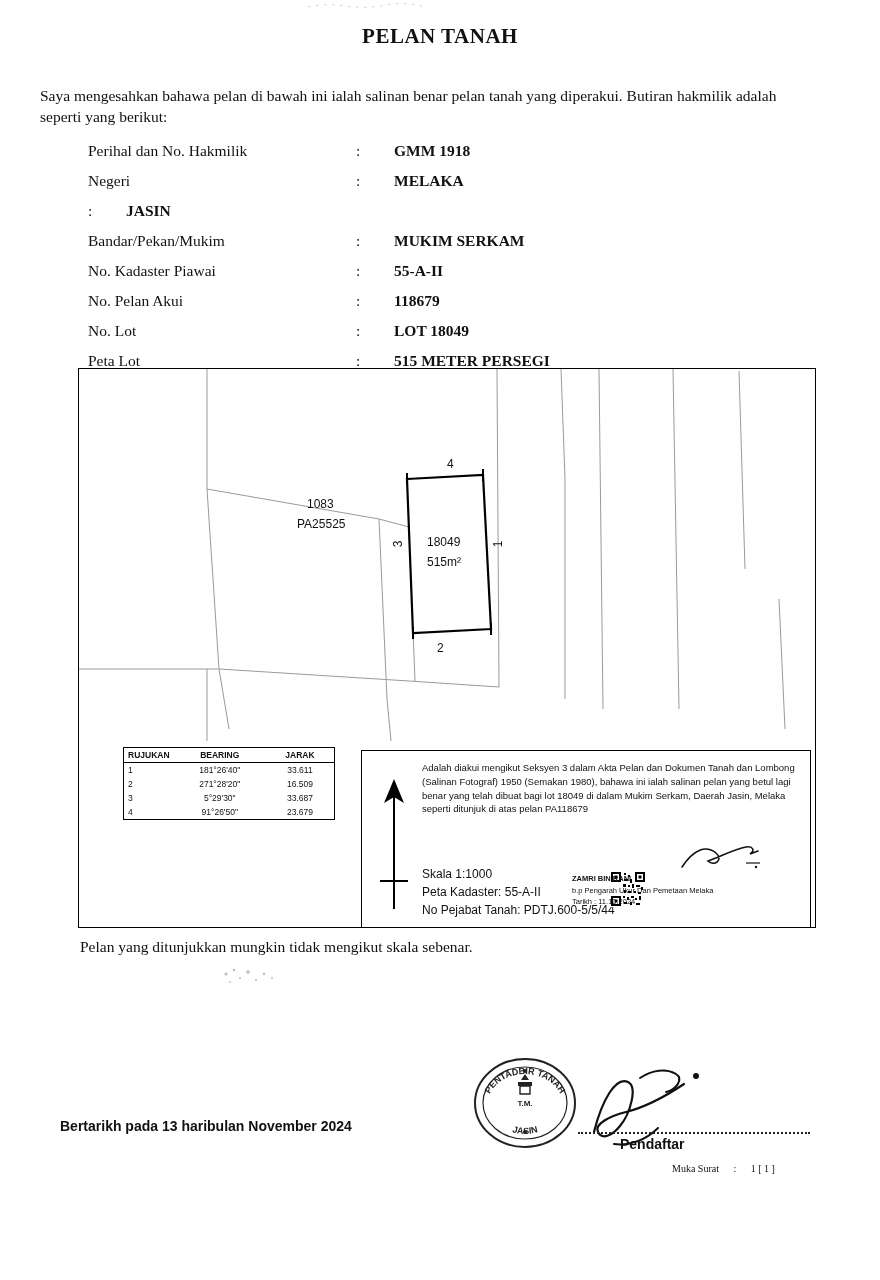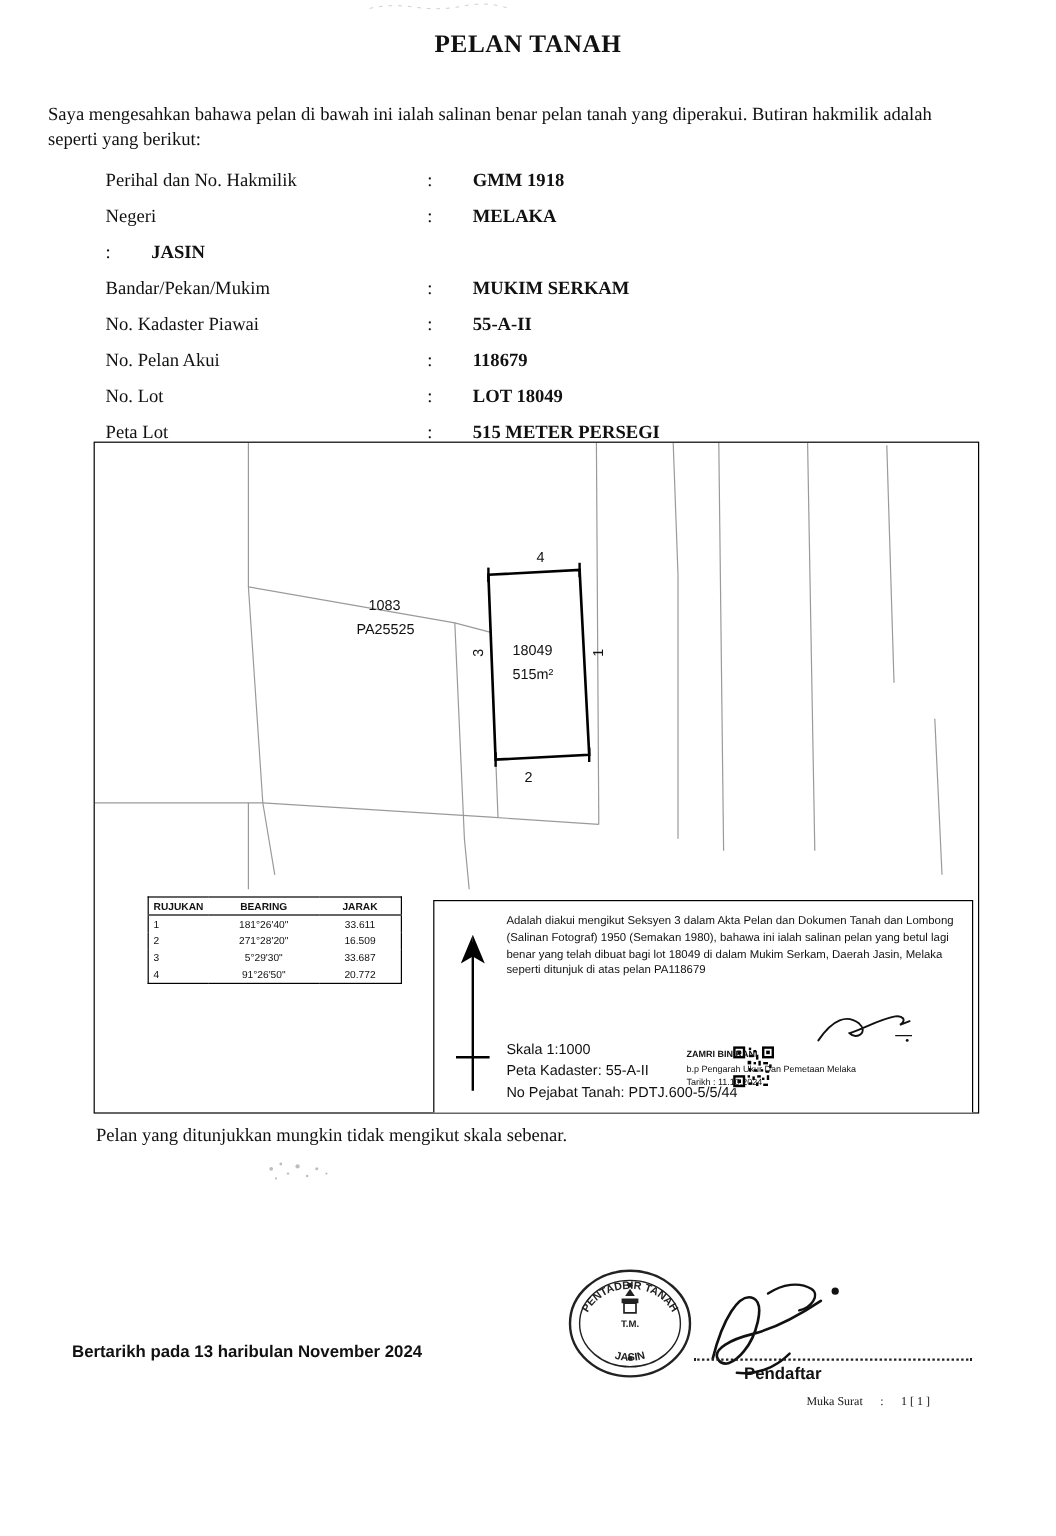--- a/index.html
+++ b/index.html
@@ -372,21 +372,21 @@
           <td class="c3">16.509</td>
         </tr>
         <tr>
           <td class="c1">3</td>
           <td class="c2">5°29'30"</td>
           <td class="c3">33.687</td>
         </tr>
         <tr>
           <td class="c1">4</td>
           <td class="c2">91°26'50"</td>
-          <td class="c3">20.772</td>
+          <td class="c3">23.679</td>
         </tr>
       </tbody>
     </table>
 
     <div class="cert-box">
 
       <svg class="north-arrow" viewBox="0 0 44 150">
         <line x1="22" y1="16" x2="22" y2="140" stroke="#000" stroke-width="2"></line>
         <line x1="8" y1="112" x2="36" y2="112" stroke="#000" stroke-width="2"></line>
         <path d="M22 10 L12 34 L22 28 Z" fill="#000"></path>

